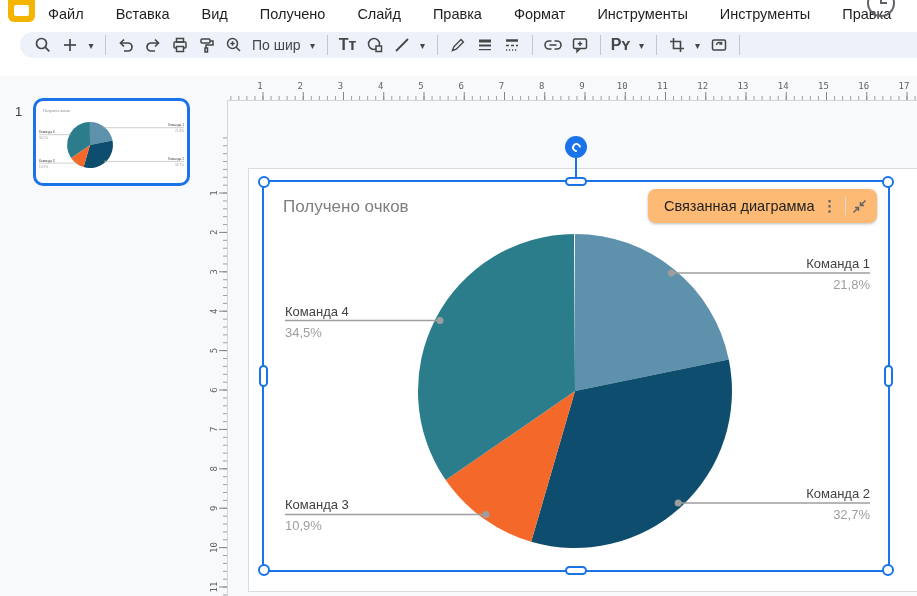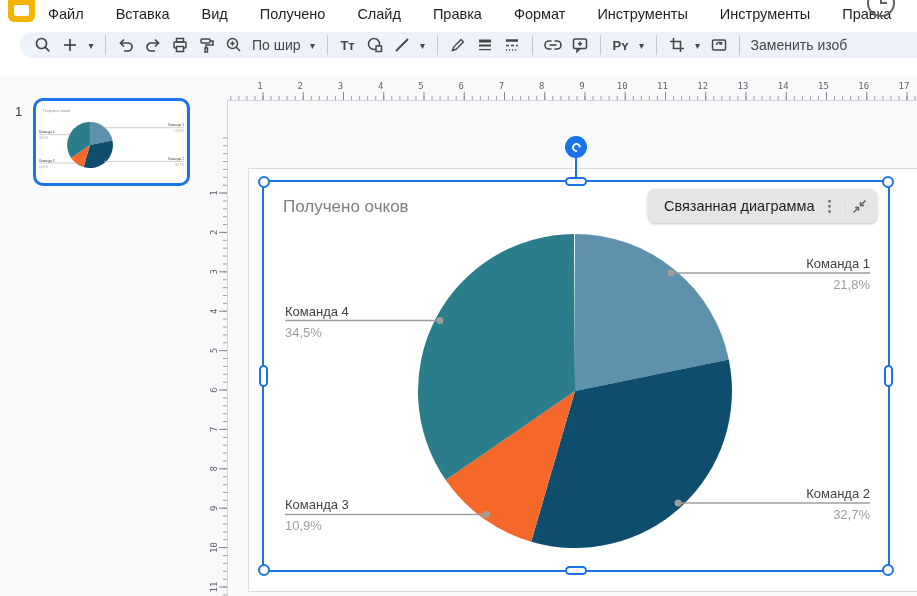--- a/index.html
+++ b/index.html
@@ -19,21 +19,21 @@
   
   .toolbar{position:absolute;left:20px;top:32px;right:0;height:26px;background:#edf2fa;
            border-radius:20px 0 0 20px;display:flex;align-items:center;padding:0 4px 0 10px;gap:1px;}
   .tb{min-width:26px;height:28px;display:flex;align-items:center;justify-content:center;border-radius:4px;color:#444746;flex:0 0 auto;}
   .tb.sel{background:#d3e3fd;}
   .tb svg{display:block;}
   .caret:after{content:"▾";font-size:10px;color:#444746;}
   .caret{min-width:14px;}
   .sep{width:1px;height:20px;background:#c4c7c5;margin:0 6px;flex:0 0 auto;}
   .tb-text{font-size:14px;color:#444746;padding:0 4px;white-space:nowrap;}
-  .tb-letter{font-size:13px;font-weight:bold;color:#444746;white-space:nowrap;}
+  .tb-letter{font-size:16px;font-weight:bold;color:#444746;white-space:nowrap;}
 
   
   .filmstrip{position:absolute;left:0;top:76px;width:205px;bottom:0;background:#f8f9fa;}
   .slide-num{position:absolute;left:15px;top:28px;font-size:13px;color:#3c4043;}
   .thumb{position:absolute;left:33px;top:22px;width:151px;height:82px;background:#fff;border:3px solid #1a73e8;border-radius:10px;overflow:hidden;}
 
   .canvas{position:absolute;left:205px;top:76px;right:0;bottom:0;background:#f8f9fa;overflow:hidden;}
   .h-ruler{position:absolute;left:23px;top:2px;right:0;height:22px;border-bottom:1px solid #d3d6da;}
   .v-ruler{position:absolute;left:0;top:24px;width:22px;bottom:0;border-right:1px solid #d3d6da;}
   .slide-page{position:absolute;left:43px;top:92px;width:740px;height:422px;background:#fff;border:1px solid #d9dce0;}
@@ -45,21 +45,21 @@
   .hc{position:absolute;width:12px;height:12px;border:2px solid #1a73e8;background:#fff;border-radius:50%;box-sizing:border-box;}
   .hp{position:absolute;border:2px solid #1a73e8;background:#fff;border-radius:6px;box-sizing:border-box;}
   .hp.h{width:22px;height:9px;}
   .hp.v{width:9px;height:22px;}
   .rot-stem{position:absolute;left:calc(50% - 1px);top:-26px;width:2px;height:22px;background:#1a73e8;}
   .rot-circle{position:absolute;left:calc(50% - 11px);top:-46px;width:22px;height:22px;background:#1a73e8;border-radius:50%;display:flex;align-items:center;justify-content:center;}
   .rot-glyph{width:9px;height:9px;border:2px solid #fff;border-radius:50%;border-right-color:transparent;transform:rotate(40deg);box-sizing:border-box;}
 
   
   .chip{position:absolute;left:443px;top:113px;height:34px;display:flex;align-items:center;gap:6px;
-        background:#e5e5e5;border-radius:8px;padding:0 10px 0 16px;box-shadow:0 1px 3px rgba(60,64,67,.35);z-index:5;}
+        background:#fdba74;border-radius:8px;padding:0 10px 0 16px;box-shadow:0 1px 3px rgba(60,64,67,.35);z-index:5;}
   .chip-label{font-size:14.5px;font-weight:500;color:#1f1f1f;white-space:nowrap;}
   .kebab{width:18px;text-align:center;color:#5f6368;font-size:15px;font-weight:bold;}
   .kebab:after{content:"⋮";}
   .chip-sep{width:1px;height:18px;background:#dadce0;}
 </style>
 </head>
 <body>
 
 <div class="app">
 
@@ -206,23 +206,20 @@
     </div>
     <div class="tb caret"></div>
     <div class="tb">
       <svg width="18" height="18" viewBox="0 0 18 18" fill="none" stroke="#444746" stroke-width="1.5">
           <rect x="2.5" y="4" width="13" height="10" rx="1.5"></rect>
           <path d="M6.5 9 a2.8 2.8 0 0 1 5.3-1"></path>
           <path d="M11.5 5.8 v2.2 h-2.2"></path>
         </svg>
     </div>
     <div class="sep"></div>
-    <div class="tb tb-text">
-        <span>Заменить изоб</span>
-      </div>
   </div>
 
   <div class="filmstrip">
     <div class="slide-num">1</div>
     <div class="thumb">
       <svg id="thumb-pie" width="151" height="82" viewBox="0 0 151 82">
           <path d="M54 44 L54.0 21.0 A23 23 0 0 1 76.5 39.4 Z" fill="#5e91ab"></path>
           <path d="M54 44 L76.5 39.4 A23 23 0 0 1 47.6 66.1 Z" fill="#0e4d6e"></path>
           <path d="M54 44 L47.6 66.1 A23 23 0 0 1 35.1 57.0 Z" fill="#f4682a"></path>
           <path d="M54 44 L35.1 57.0 A23 23 0 0 1 53.9 21.0 Z" fill="#2b7d8c"></path>

